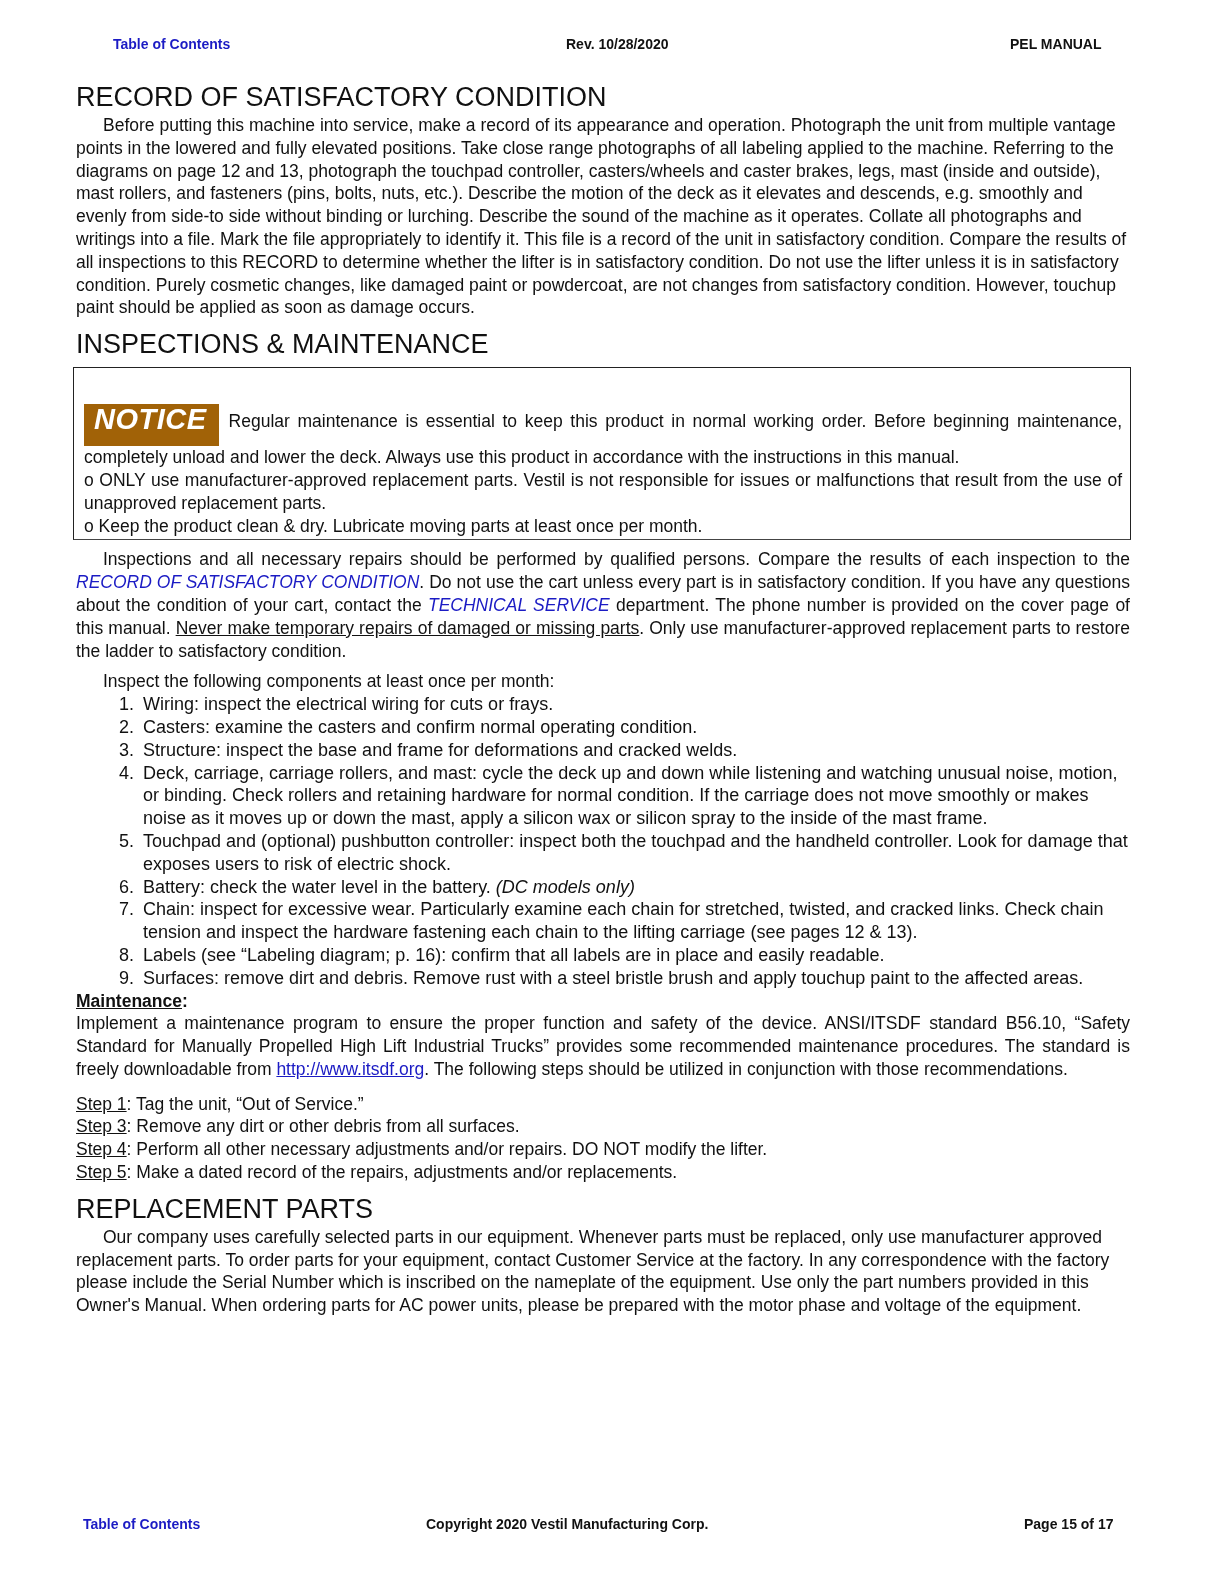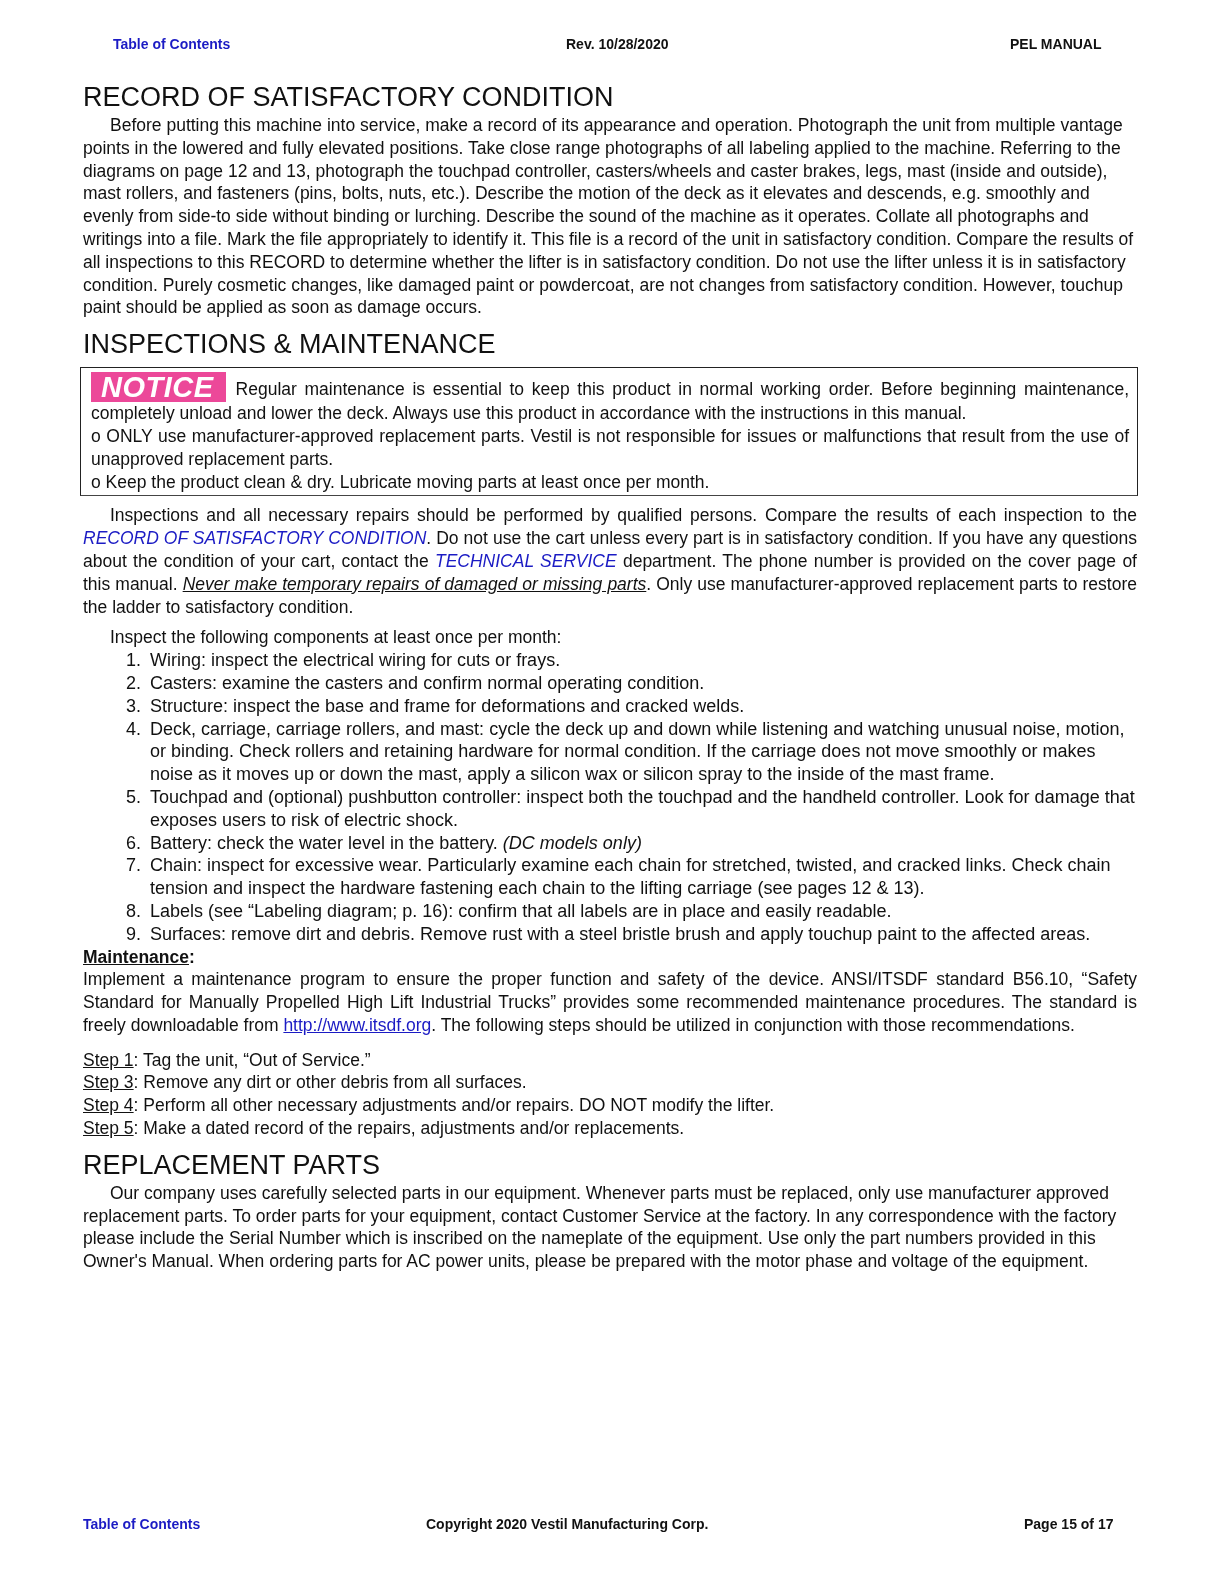--- a/index.html
+++ b/index.html
@@ -7,40 +7,41 @@
       width: 1224px; height: 1584px; position: relative; overflow: hidden;
       font-family: "Liberation Sans", sans-serif; color: #111111;
     }
     .hdr, .ftr {
       position: absolute; left: 0; width: 1224px; font-size: 14px;
     }
     .hdr { top: 36px; }
     .ftr { top: 1516px; }
     .hdr span, .ftr span { position: absolute; white-space: nowrap; font-weight: bold; }
     .link-blue { color: #1b1bc4; text-decoration: none; cursor: pointer; }
-    .content { position: absolute; left: 83px; top: 80px; width: 1054px; }
+    .content { position: absolute; left: 76px; top: 80px; width: 1054px; }
     h1.sec {
       font-weight: normal; font-size: 27px; margin: 0; line-height: 34px; color: #111;
     }
     p { margin: 0; font-size: 17.5px; line-height: 22.8px; }
     .indent { text-indent: 27px; }
     .justify { text-align: justify; }
     .notice-box {
       border: 1.5px solid #222; border-bottom: 1px solid #444;
       margin: 6px 0 0 -3px; padding: 4px 8px 2px 10px; width: 1038px;
       font-size: 17.5px; line-height: 22.8px; text-align: justify;
     }
     .notice-badge {
-      display: inline-block; background: #ec4899; color: #ffffff;
+      display: inline-block; background: #a16207; color: #ffffff;
       font-weight: bold; font-style: italic; font-size: 29px; line-height: 30px;
-      padding: 0 12px 0 10px; margin-right: 10px; vertical-align: -2px;
+      padding: 0 12px 12px 10px; margin-right: 10px; vertical-align: -2px;
       letter-spacing: 0.5px;
+      margin-top: 32px;
     }
     .ref { color: #1b1bc4; font-style: italic; }
-    .uline-it { font-style: italic; text-decoration: underline; }
+    .uline-it { text-decoration: underline; }
     ol { margin: 0; padding-left: 63px; font-size: 18px; line-height: 22.8px; }
     ol li { padding-left: 4px; }
     .u { text-decoration: underline; }
     .b { font-weight: bold; }
     .url { color: #1b1bc4; text-decoration: underline; cursor: pointer; }
     .gap-s { height: 8px; }
     .gap-m { height: 12px; }
   </style>
 </head>
 <body>

